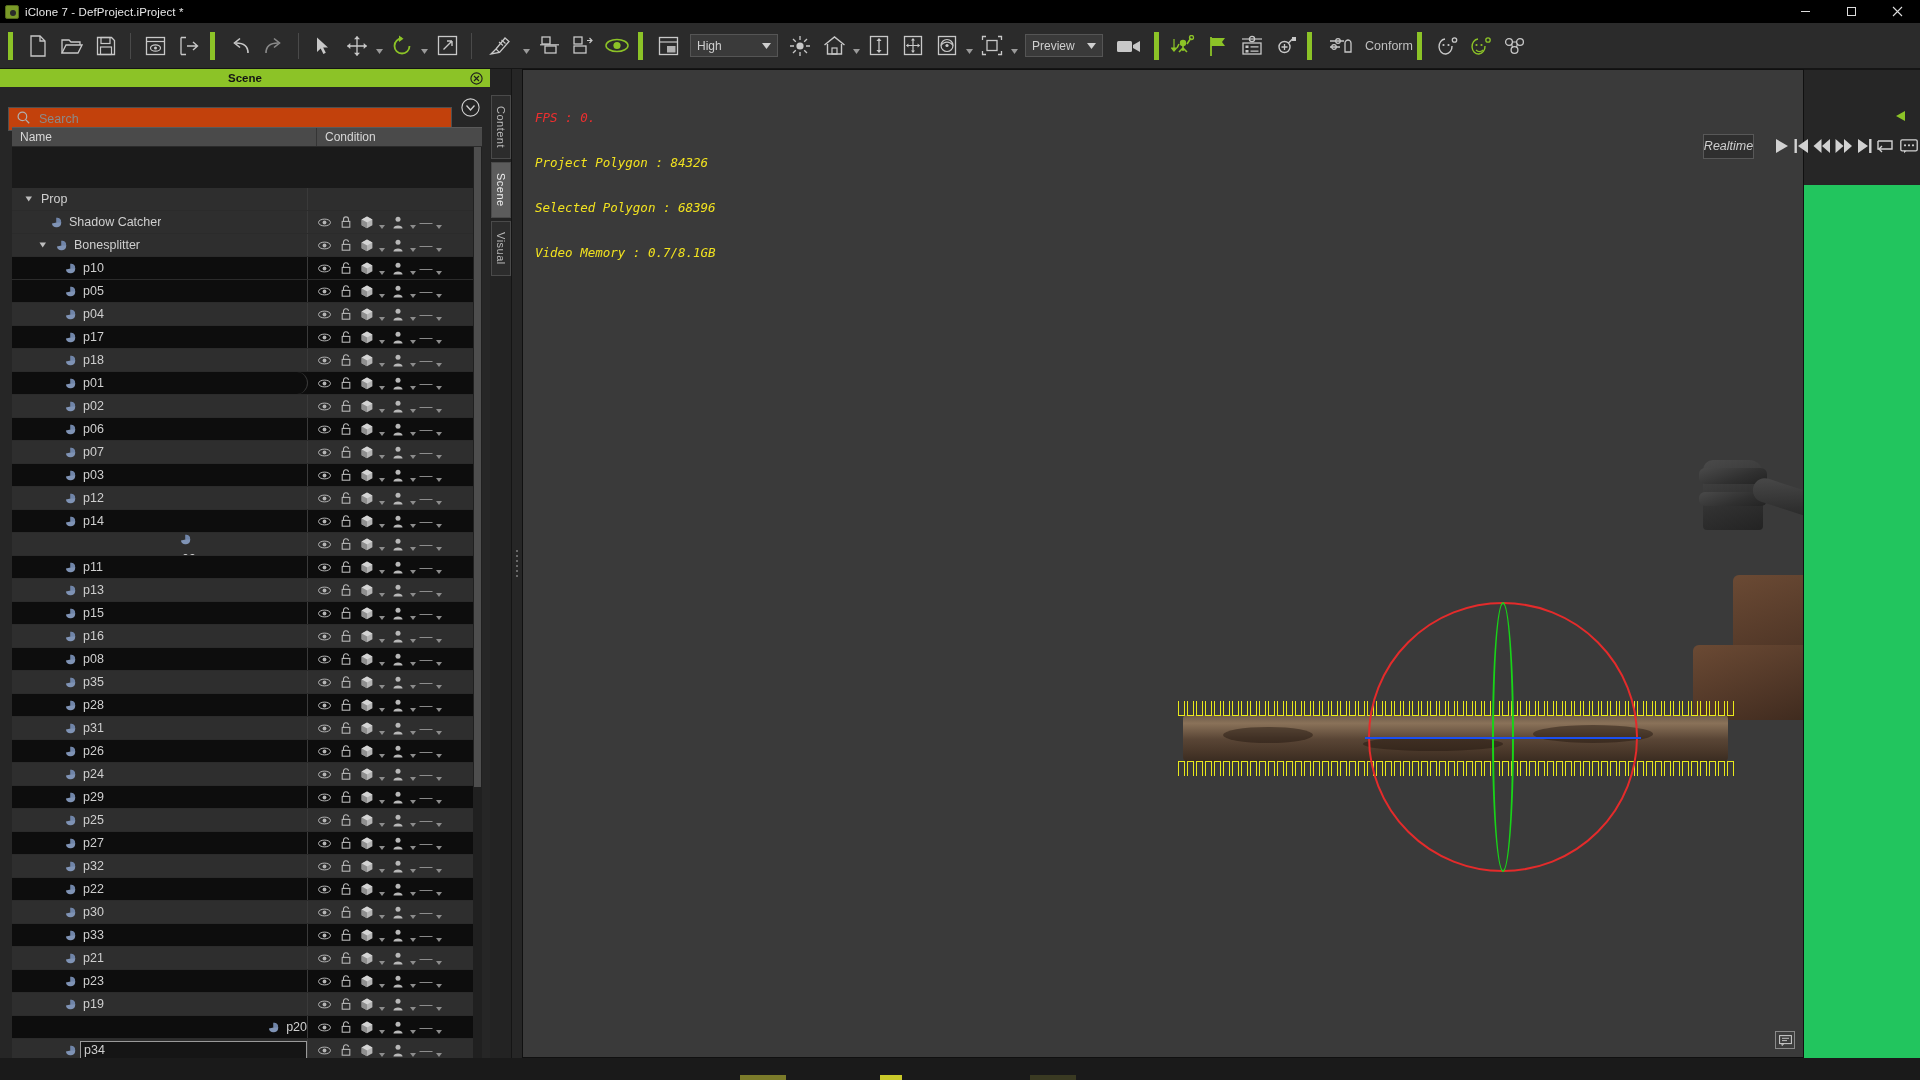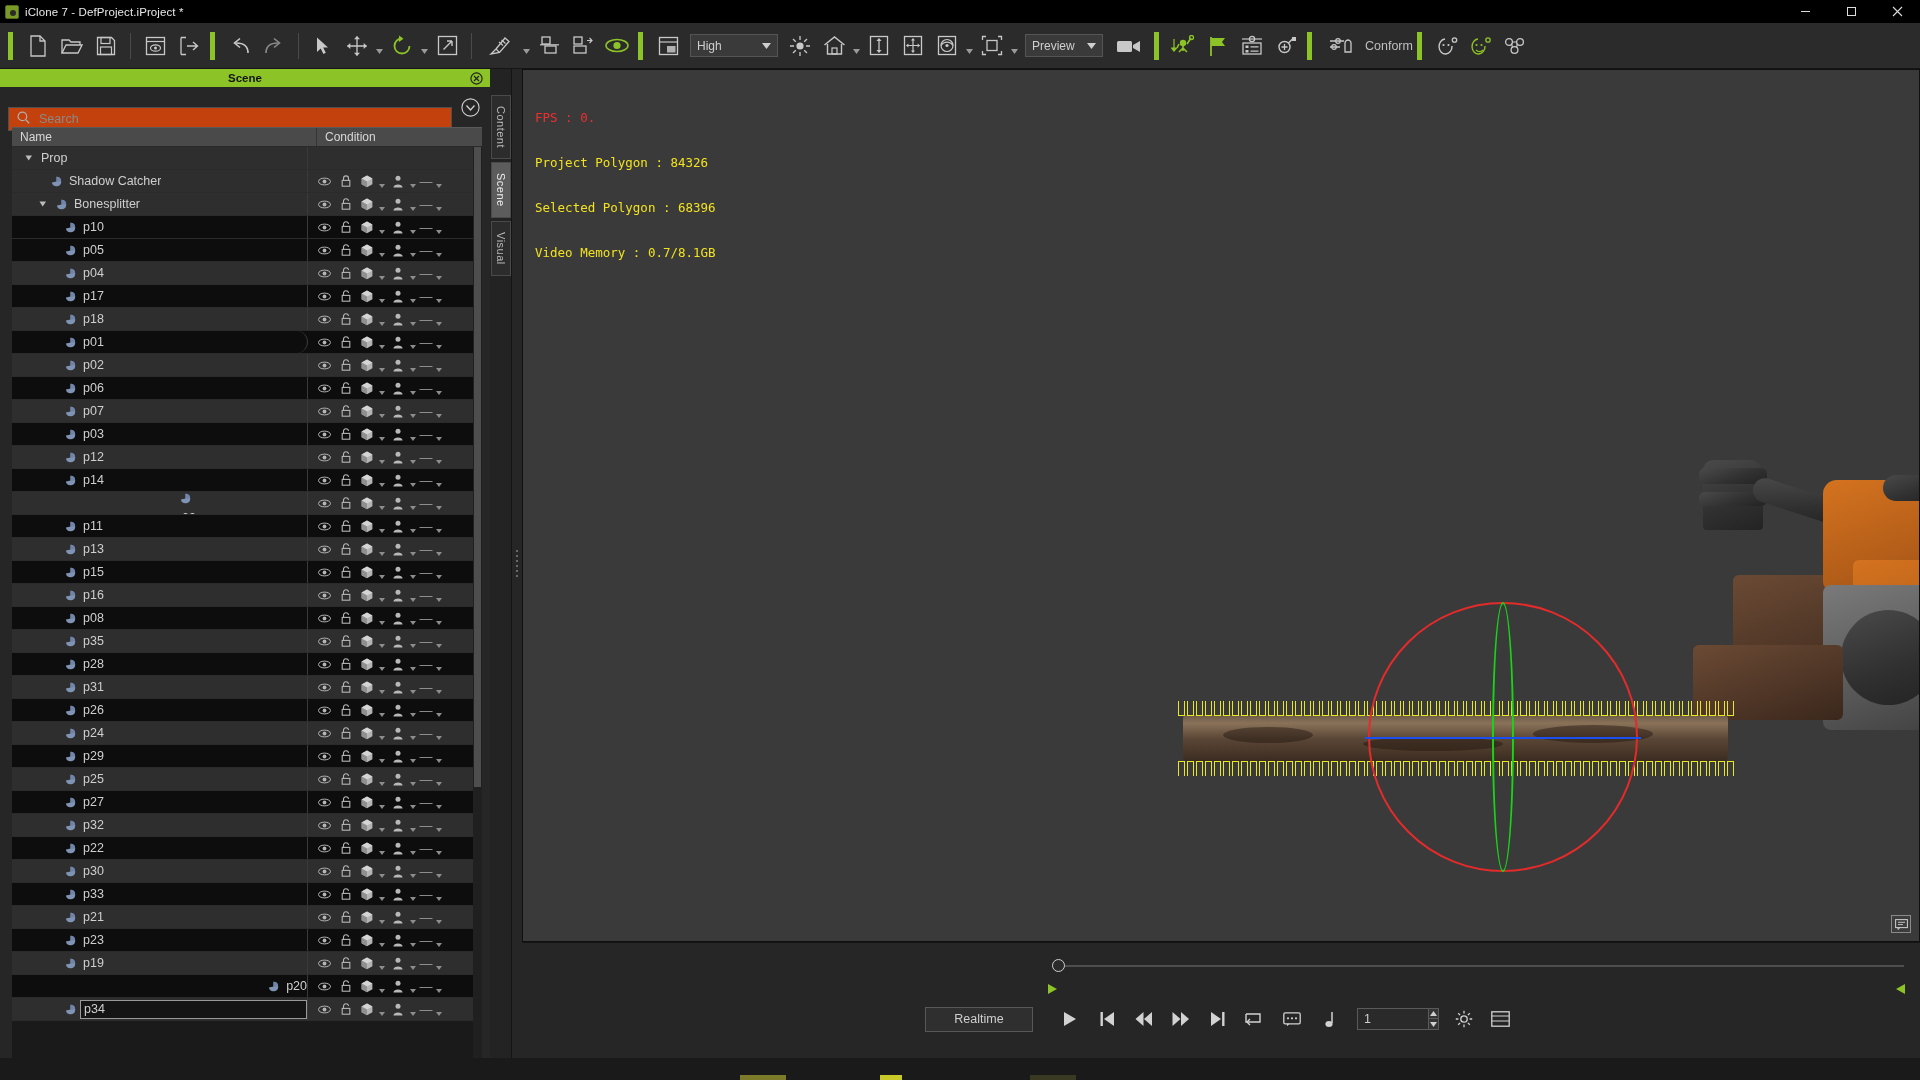--- a/index.html
+++ b/index.html
@@ -108,21 +108,21 @@
     height: 20px; flex: 0 0 20px; display: flex; background: #4a4a4a; font-size: 12px;
     border-top: 1px solid #5a5a5a; border-bottom: 1px solid #2a2a2a; margin: 0 8px 0 12px;
   }
   .tree-head .col-name { flex: 1 1 auto; display: flex; align-items: center; padding-left: 8px; color: #d8d8d8; border-right: 1px solid #353535;}
   .tree-head .col-cond { width: 165px; flex: 0 0 165px; display: flex; align-items: center; padding-left: 8px; color: #d8d8d8; }
 
   .tree-scroll {
     flex: 1 1 auto; overflow: hidden; margin: 0 8px 0 12px; position: relative;
     background: #1a1a1a; display: flex;
   }
-  .tree-body { flex: 1 1 auto; overflow: hidden; }
+  .tree-body { flex: 1 1 auto; overflow: hidden; margin-top: 41px; }
   .tree-row {
     height: 23px; display: flex; align-items: center; font-size: 12.5px;
     border-bottom: 1px solid #2b2b2b; color: #cfcfcf; background: #2e2e2e;
   }
   .tree-row.dark { background: #0d0d0d; }
   .tree-row .name-cell {
     flex: 1 1 auto; display: flex; align-items: center; height: 100%; gap: 6px;
     border-right: 1px solid #3a3a3a; overflow: hidden; white-space: nowrap;
   }
   .tree-row .cond-cell {
@@ -157,21 +157,21 @@
   }
   .side-tab.active { background: #5c5c5c; color: #efefef; }
 
   .drag-dots {
     width: 10px; flex: 0 0 10px; background: #262626; display: flex; align-items: center; justify-content:center;
   }
   .drag-dots .dots { display: flex; flex-direction: column; gap: 3px; }
   .drag-dots .dots i { width: 2px; height: 2px; background: #6a6a6a; display:block; }
 
   
-  .viewport-col { flex: 1 1 auto; display: flex; flex-direction: column; min-width: 0; background:#22c55e; }
+  .viewport-col { flex: 1 1 auto; display: flex; flex-direction: row; min-width: 0; background:#22c55e;font-style:italic; }
   .viewport {
     flex: 1 1 auto; position: relative; background: #3a3a3a; margin: 0; overflow: hidden;
     border: 1px solid #101010;
   }
   .vp-stats {
     position: absolute; left: 12px; top: 10px; font-family: "DejaVu Sans Mono", monospace;
     font-size: 12.5px; line-height: 15px; z-index: 5; white-space: pre;
   }
   .vp-stats .fps { color: #ef2f2f; }
   .vp-stats .yel { color: #f2e21f; }

